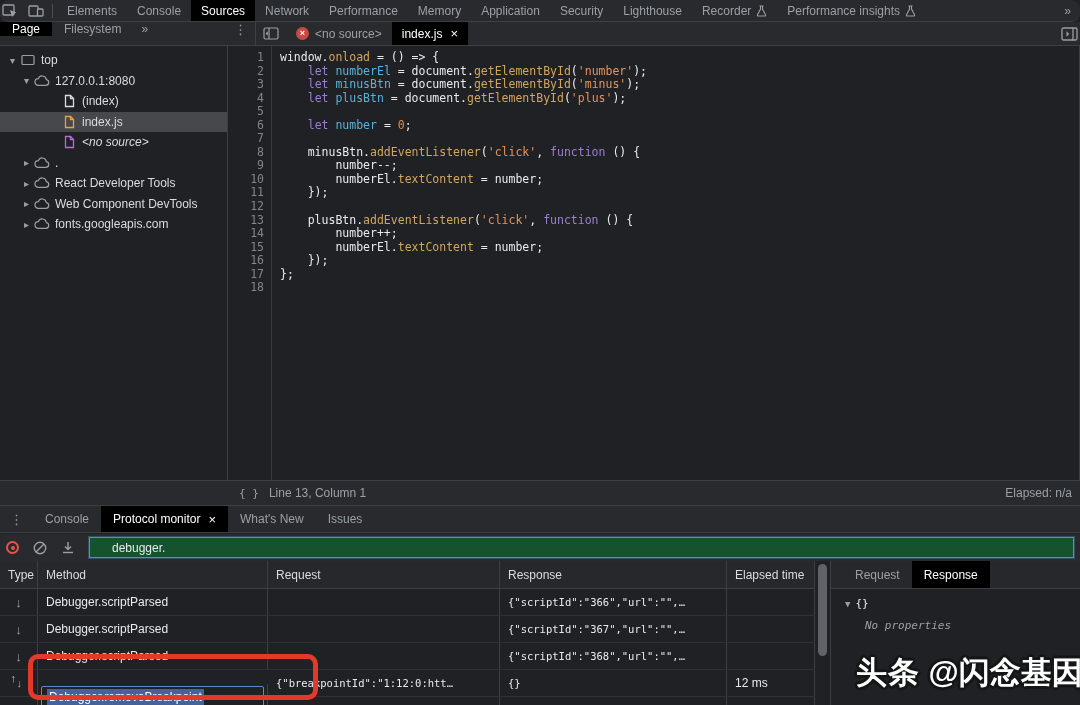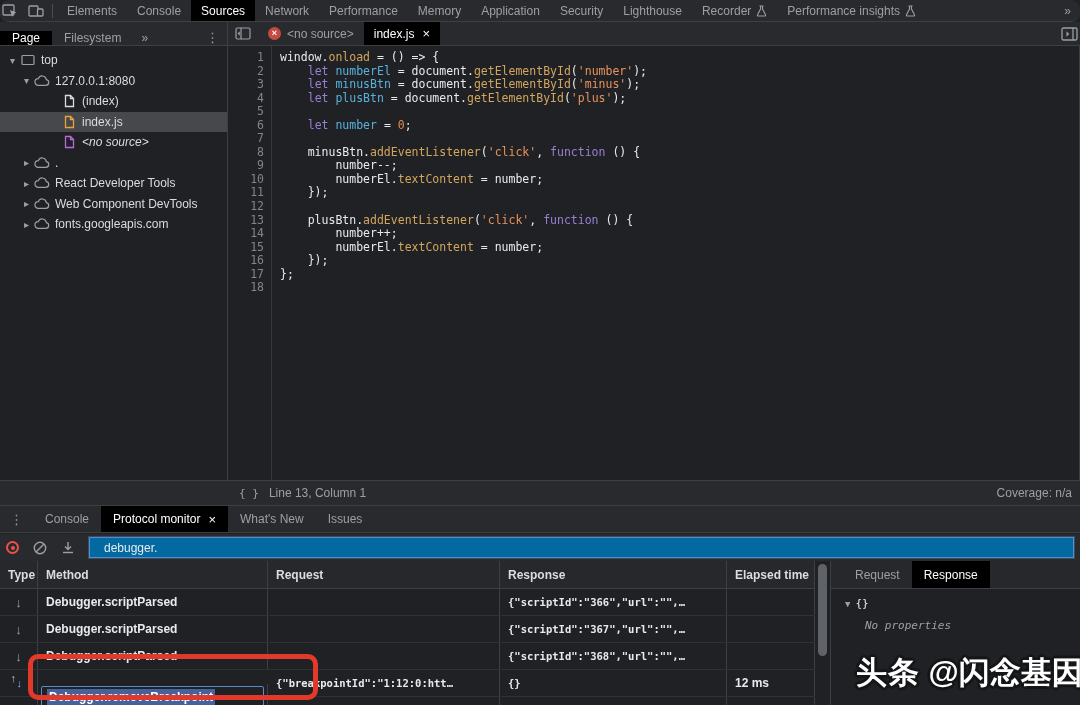--- a/index.html
+++ b/index.html
@@ -11,21 +11,21 @@
   .main-tabbar { position:absolute; left:0; top:0; width:1080px; height:22px; background:#292a2d; display:flex; align-items:stretch; border-bottom:1px solid #3c4043;border-radius:9px; }
   .tb-icons { display:flex; align-items:center; gap:10px; padding:0 8px 0 2px; }
   .tb-sep { width:1px; height:14px; background:#4a4d51; align-self:center; margin-right:4px; }
   .panel-tabs { display:flex; align-items:stretch; flex:1; }
   .panel-tab { display:flex; align-items:center; gap:5px; padding:0 10px; color:#9aa0a6; cursor:default; white-space:nowrap; }
   .panel-tab.active { background:#000; color:#fff; }
   .more-chevron { display:flex; align-items:center; color:#9aa0a6; padding:0 8px; font-size:12px; letter-spacing:1px; }
 
   
   .subbar { position:absolute; left:0; top:22px; width:1080px; height:24px; display:flex; }
-  .nav-tabs { width:228px; background:#292a2d; border-right:1px solid #3c4043; border-bottom:1px solid #3c4043; display:flex; align-items:flex-end; }
+  .nav-tabs { width:256px; background:#292a2d; border-right:1px solid #3c4043; border-bottom:1px solid #3c4043; display:flex; align-items:flex-start; }
   .nav-tab { display:flex; align-items:center; padding:0 12px; color:#9aa0a6; }
   .nav-tab.active { background:#000; color:#fff; }
   .kebab { color:#9aa0a6; font-size:13px; display:flex; align-items:center; padding:0 8px; margin-left:auto; }
   .editor-tabs { flex:1; background:#292a2d; border-bottom:1px solid #3c4043; display:flex; align-items:stretch; }
   .ed-icon-btn { display:flex; align-items:center; padding:0 7px; }
   .editor-tab { display:flex; align-items:center; gap:6px; padding:0 10px; color:#9aa0a6; white-space:nowrap; }
   .editor-tab.active { background:#000; color:#fff; }
   .err-badge { width:13px; height:13px; border-radius:50%; background:#c74a42; color:#fff; font-size:9px; line-height:13px; text-align:center; font-weight:bold; display:inline-block; }
   .tab-close { color:inherit; font-size:13px; margin-left:2px; }
   .right-panel-toggle { margin-left:auto; display:flex; align-items:center; padding:0 2px 0 6px; }
@@ -55,25 +55,25 @@
 
   
   .drawer-tabs { position:absolute; left:0; top:506px; width:1080px; height:27px; background:#292a2d; border-bottom:1px solid #3c4043; display:flex; align-items:stretch; }
   .drawer-kebab { display:flex; align-items:center; padding:0 10px; color:#9aa0a6; font-size:13px; }
   .drawer-tab { display:flex; align-items:center; gap:6px; padding:0 12px; color:#9aa0a6; white-space:nowrap; }
   .drawer-tab.active { background:#000; color:#fff; }
 
   .drawer-toolbar { position:absolute; left:0; top:534px; width:1080px; height:27px; background:#292a2d; display:flex; align-items:center; gap:14px; padding:0 6px; }
   .rec-btn { width:13px; height:13px; border:2px solid #e8534a; border-radius:50%; position:relative; flex:none; }
   .rec-btn::after { content:""; position:absolute; left:2.5px; top:2.5px; width:4px; height:4px; background:#e8534a; border-radius:50%; }
-  .filter-input { flex:1; height:21px; background:#0369a1; border:1px solid #5a8bcc; outline:1px solid rgba(90,139,204,.35); color:#e8eaed; font-size:12px; padding:0 14px; font-family:"Liberation Sans", sans-serif; }
+  .filter-input { flex:1; height:21px; background:#14532d; border:1px solid #5a8bcc; outline:1px solid rgba(90,139,204,.35); color:#e8eaed; font-size:12px; padding:0 22px; font-family:"Liberation Sans", sans-serif; }
 
   
   .proto-area { position:absolute; left:0; top:561px; width:830px; height:144px; }
-  .proto-grid { display:grid; grid-template-columns:38px 230px 232px 227px 88px;font-weight:bold; }
+  .proto-grid { display:grid; grid-template-columns:38px 230px 232px 227px 88px; }
   .proto-head { height:28px; border-bottom:1px solid #3c4043; background:#27282b; }
   .proto-head .cell { color:#dadce0; }
   .cell { display:flex; align-items:center; padding:0 8px; border-right:1px solid #3c4043; height:100%; white-space:nowrap; overflow:hidden; }
   .proto-rows { height:116px; overflow:hidden; }
   .proto-row { height:27px; border-bottom:1px solid #303134; }
   .cell.mono { font-family:"DejaVu Sans Mono", monospace; font-size:10.5px; }
   .dir-arrow { color:#9aa0a6; font-size:13px; margin:0 auto; }
   .dir-both { position:relative; width:14px; height:18px; margin:0 auto; }
   .dir-both .up { position:absolute; left:-1px; top:-2px; color:#a8c7e8; font-size:11px; }
   .dir-both .dn { position:absolute; left:5px; top:3px; color:#7cacf8; font-size:11px; }
@@ -314,21 +314,21 @@
         <div>16</div>
         <div>17</div>
         <div>18</div>
       </div>
     <div class="code-pane" id="code-mount"><div class="code-line"><span class="tk-p">window.</span><span class="tk-f">onload</span><span class="tk-p"> = () =&gt; {</span></div><div class="code-line"><span class="tk-p">    </span><span class="tk-k">let</span><span class="tk-p"> </span><span class="tk-d">numberEl</span><span class="tk-p"> = document.</span><span class="tk-f">getElementById</span><span class="tk-p">(</span><span class="tk-s">'number'</span><span class="tk-p">);</span></div><div class="code-line"><span class="tk-p">    </span><span class="tk-k">let</span><span class="tk-p"> </span><span class="tk-d">minusBtn</span><span class="tk-p"> = document.</span><span class="tk-f">getElementById</span><span class="tk-p">(</span><span class="tk-s">'minus'</span><span class="tk-p">);</span></div><div class="code-line"><span class="tk-p">    </span><span class="tk-k">let</span><span class="tk-p"> </span><span class="tk-d">plusBtn</span><span class="tk-p"> = document.</span><span class="tk-f">getElementById</span><span class="tk-p">(</span><span class="tk-s">'plus'</span><span class="tk-p">);</span></div><div class="code-line"></div><div class="code-line"><span class="tk-p">    </span><span class="tk-k">let</span><span class="tk-p"> </span><span class="tk-d">number</span><span class="tk-p"> = </span><span class="tk-n">0</span><span class="tk-p">;</span></div><div class="code-line"></div><div class="code-line"><span class="tk-p">    minusBtn.</span><span class="tk-f">addEventListener</span><span class="tk-p">(</span><span class="tk-s">'click'</span><span class="tk-p">, </span><span class="tk-k">function</span><span class="tk-p"> () {</span></div><div class="code-line"><span class="tk-p">        number--;</span></div><div class="code-line"><span class="tk-p">        numberEl.</span><span class="tk-f">textContent</span><span class="tk-p"> = number;</span></div><div class="code-line"><span class="tk-p">    });</span></div><div class="code-line"></div><div class="code-line"><span class="tk-p">    plusBtn.</span><span class="tk-f">addEventListener</span><span class="tk-p">(</span><span class="tk-s">'click'</span><span class="tk-p">, </span><span class="tk-k">function</span><span class="tk-p"> () {</span></div><div class="code-line"><span class="tk-p">        number++;</span></div><div class="code-line"><span class="tk-p">        numberEl.</span><span class="tk-f">textContent</span><span class="tk-p"> = number;</span></div><div class="code-line"><span class="tk-p">    });</span></div><div class="code-line"><span class="tk-p">};</span></div><div class="code-line"></div></div>
   </section>
 
   <div class="statusbar">
     <span class="pp-icon">{ }</span>
     <span>Line 13, Column 1</span>
-    <span class="coverage">Coverage: n/a</span>
+    <span class="coverage">Elapsed: n/a</span>
   </div>
 
   <div class="drawer-tabs">
     <span class="drawer-kebab">⋮</span>
     <div id="drawer-tabs-mount" style="display:flex">
         <div class="drawer-tab">
           <span>Console</span>
         </div>
         <div class="drawer-tab active">
           <span>Protocol monitor</span>

